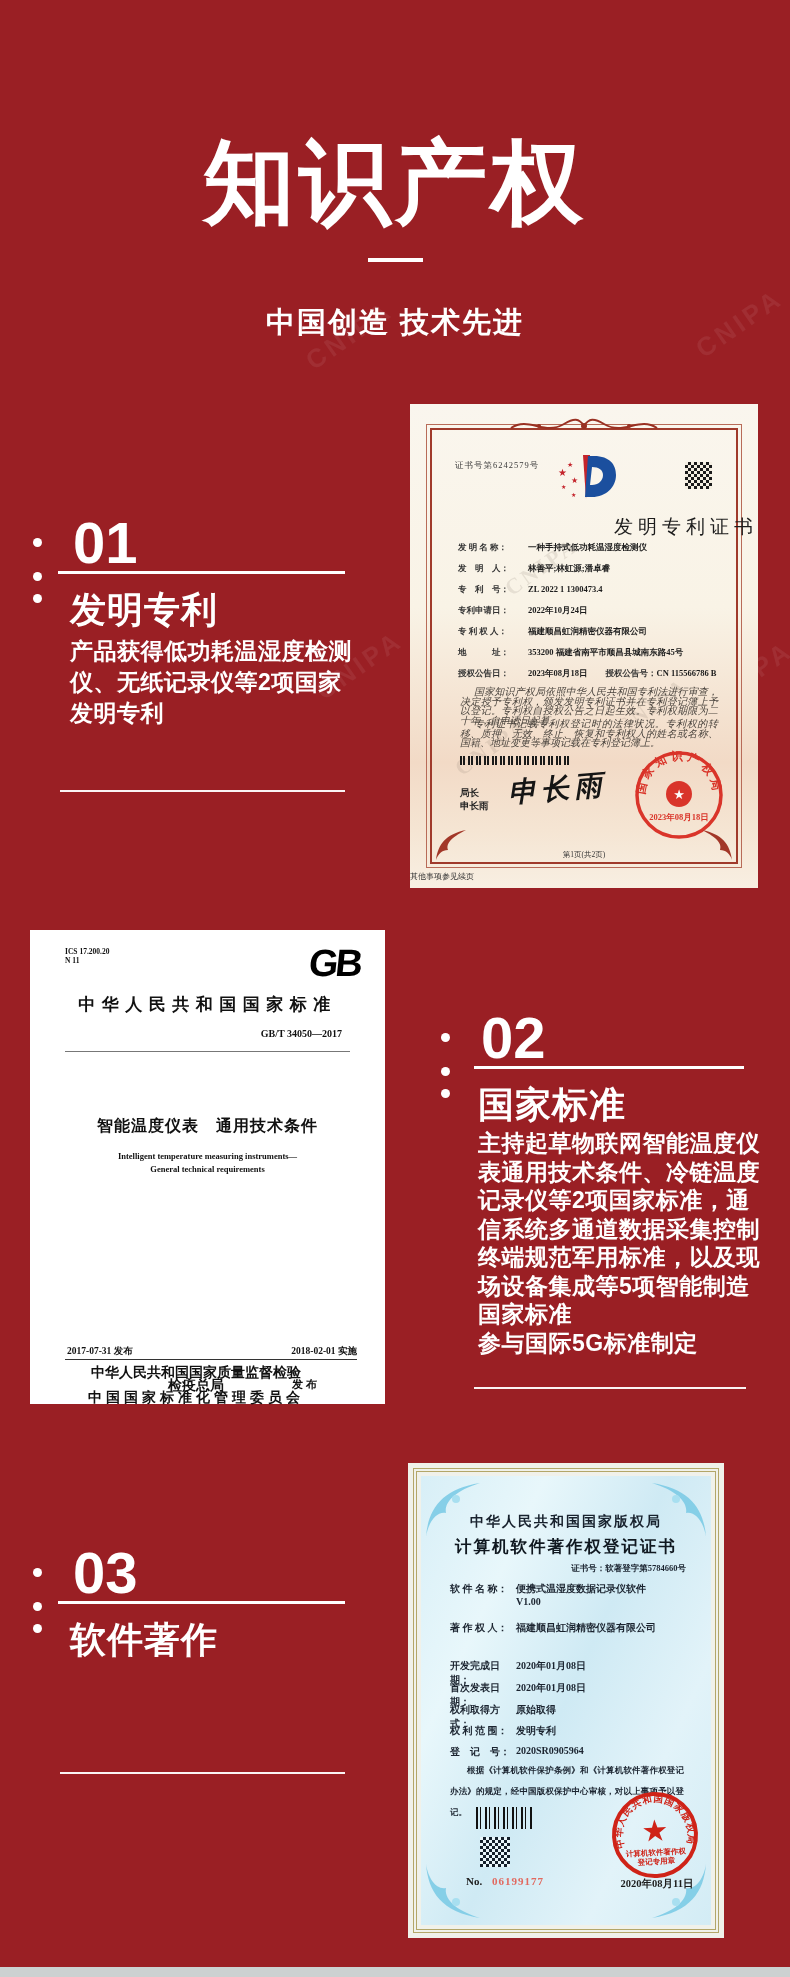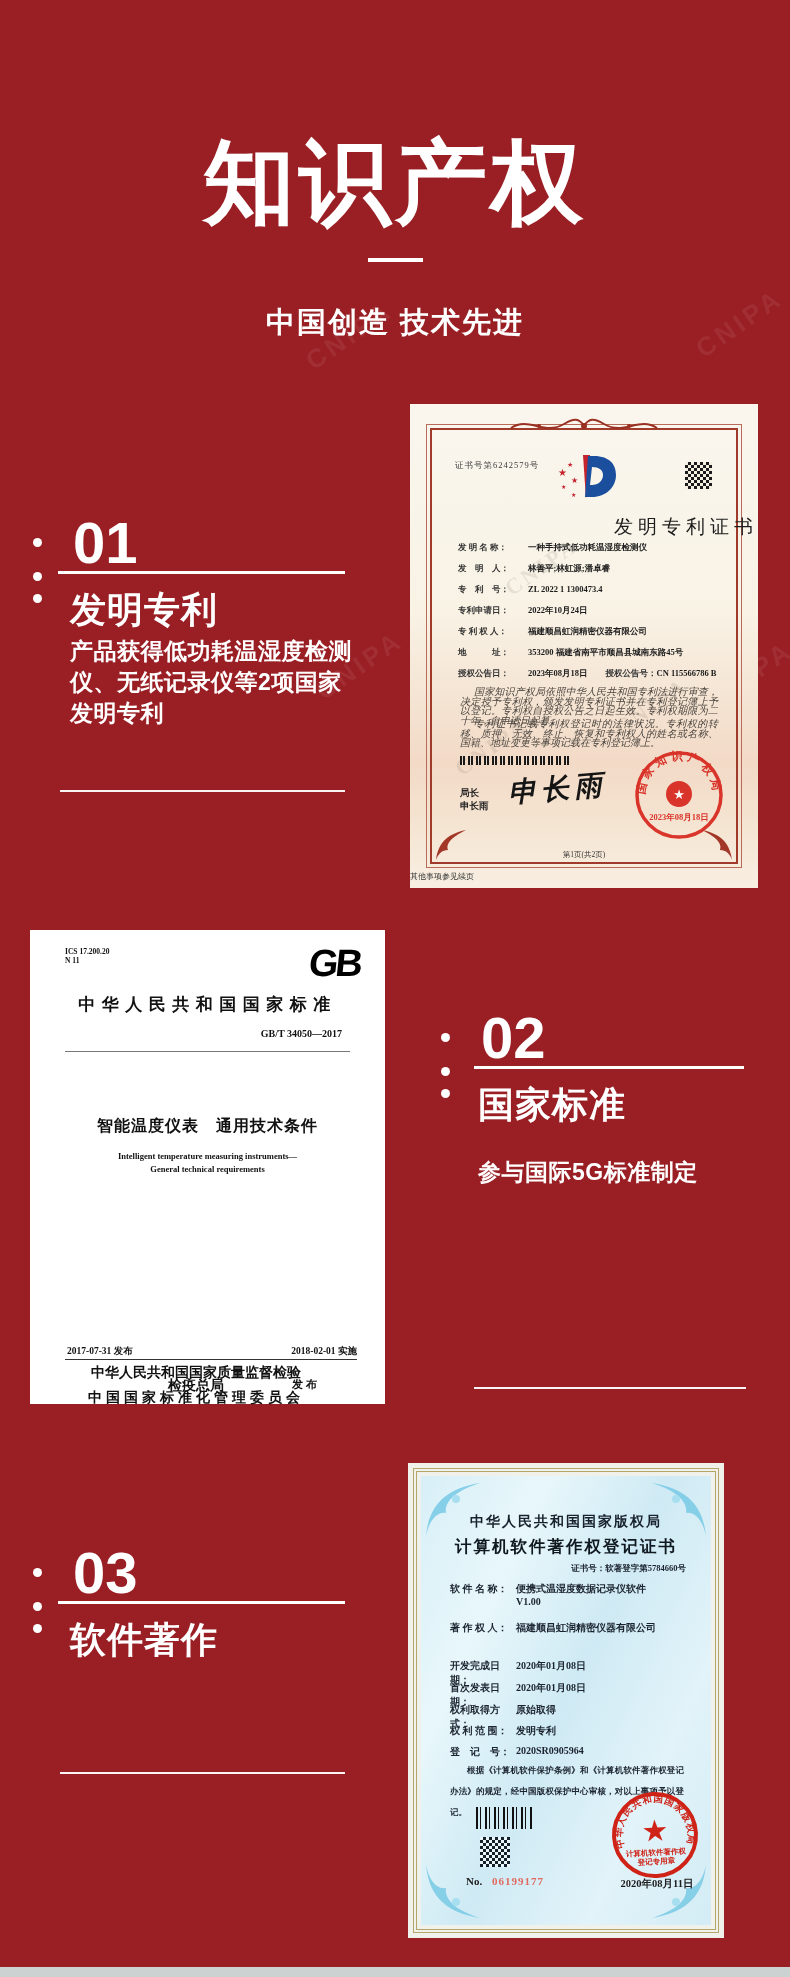--- a/index.html
+++ b/index.html
@@ -236,20 +236,21 @@
   </div>
 
   <div class="sec" style="left:436px;top:995px;height:390px;">
     <span class="sec-dot" style="top:24px;"></span>
     <span class="sec-dot" style="top:58px;"></span>
     <span class="sec-dot" style="top:80px;"></span>
     <div class="sec-num">02</div>
     <div class="sec-line" style="left:38px;width:270px;"></div>
     <div class="sec-head">国家标准</div>
     <div class="sec-body" style="width:282px;line-height:28.5px;top:120px;">
+      <span>主持起草物联网智能温度仪表通用技术条件、冷链温度记录仪等2项国家标准，通信系统多通道数据采集控制终端规范军用标准，以及现场设备集成等5项智能制造国家标准</span>
       <br>
       <span>参与国际5G标准制定</span>
     </div>
     <div class="sec-div" style="top:378px;left:38px;width:272px;"></div>
   </div>
 
   <div class="sec" style="left:28px;top:1530px;height:240px;">
     <span class="sec-dot" style="top:24px;"></span>
     <span class="sec-dot" style="top:58px;"></span>
     <span class="sec-dot" style="top:80px;"></span>

